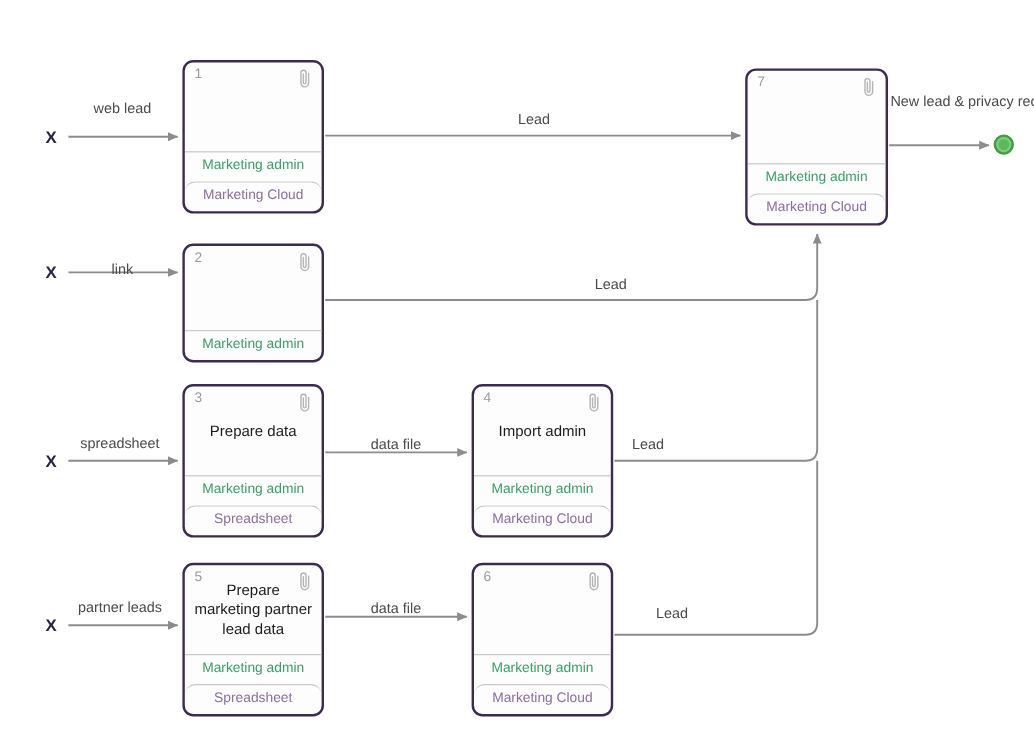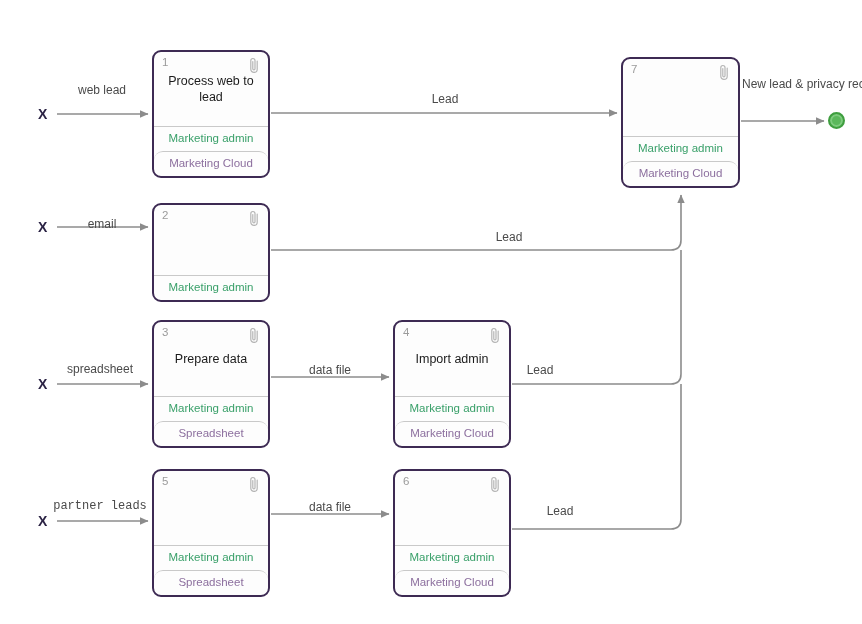--- a/index.html
+++ b/index.html
@@ -152,41 +152,40 @@
   </svg>
 
   <div class="x-marker" style="left:38px; top:107px;">X</div>
   <div class="x-marker" style="left:38px; top:220px;">X</div>
   <div class="x-marker" style="left:38px; top:377px;">X</div>
   <div class="x-marker" style="left:38px; top:514px;">X</div>
 
   <div class="end-dot" style="left:828px; top:112px;"></div>
 
   <div class="edge-label" style="left:57px; top:83px; width:90px;">web lead</div>
-  <div class="edge-label" style="left:57px; top:217px; width:90px;">email</div>
+  <div class="edge-label" style="left:57px; top:217px; width:90px;">link</div>
   <div class="edge-label" style="left:50px; top:362px; width:100px;">spreadsheet</div>
-  <div class="edge-label" style="left:50px; top:499px; width:100px;font-family:Liberation Mono, monospace;">partner leads</div>
+  <div class="edge-label" style="left:50px; top:499px; width:100px;">partner leads</div>
 
   <div class="edge-label" style="left:395px; top:92px; width:100px;">Lead</div>
   <div class="edge-label" style="left:459px; top:230px; width:100px;">Lead</div>
   <div class="edge-label" style="left:280px; top:363px; width:100px;">data file</div>
   <div class="edge-label" style="left:490px; top:363px; width:100px;">Lead</div>
   <div class="edge-label" style="left:280px; top:500px; width:100px;">data file</div>
   <div class="edge-label" style="left:510px; top:504px; width:100px;">Lead</div>
   <div class="edge-label" style="left:742px; top:76px; width:106px; line-height:1.35;">New lead &amp; privacy record</div>
 
   <div class="node" style="left:152px; top:50px; width:118px; height:128px;">
     <div class="node-head">
       <span class="node-num">1</span>
       <span class="clip-icon">
         <svg viewBox="0 0 14 18" width="14" height="18" fill="none" stroke="currentColor" stroke-width="1.2">
           <path d="M10.2 5.2 L10.2 13.2 a3.2 3.2 0 0 1 -6.4 0 L3.8 4.6 a2.1 2.1 0 0 1 4.2 0 L8 12.8 a1.1 1.1 0 0 1 -2.2 0 L5.8 5.6" stroke-linecap="round" stroke-linejoin="round"></path>
         </svg>
       </span>
-      <span class="node-title">Process web to lead</span>
     </div>
     <div class="node-row role-row">Marketing admin</div>
     <div class="node-row system-row">Marketing Cloud</div>
   </div>
 
   <div class="node" style="left:152px; top:203px; width:118px; height:99px;">
     <div class="node-head">
       <span class="node-num">2</span>
       <span class="clip-icon">
         <svg viewBox="0 0 14 18" width="14" height="18" fill="none" stroke="currentColor" stroke-width="1.2">
@@ -226,20 +225,21 @@
   </div>
 
   <div class="node" style="left:152px; top:469px; width:118px; height:128px;">
     <div class="node-head">
       <span class="node-num">5</span>
       <span class="clip-icon">
         <svg viewBox="0 0 14 18" width="14" height="18" fill="none" stroke="currentColor" stroke-width="1.2">
           <path d="M10.2 5.2 L10.2 13.2 a3.2 3.2 0 0 1 -6.4 0 L3.8 4.6 a2.1 2.1 0 0 1 4.2 0 L8 12.8 a1.1 1.1 0 0 1 -2.2 0 L5.8 5.6" stroke-linecap="round" stroke-linejoin="round"></path>
         </svg>
       </span>
+      <span class="node-title">Prepare marketing partner lead data</span>
     </div>
     <div class="node-row role-row">Marketing admin</div>
     <div class="node-row system-row">Spreadsheet</div>
   </div>
 
   <div class="node" style="left:393px; top:469px; width:118px; height:128px;">
     <div class="node-head">
       <span class="node-num">6</span>
       <span class="clip-icon">
         <svg viewBox="0 0 14 18" width="14" height="18" fill="none" stroke="currentColor" stroke-width="1.2">

